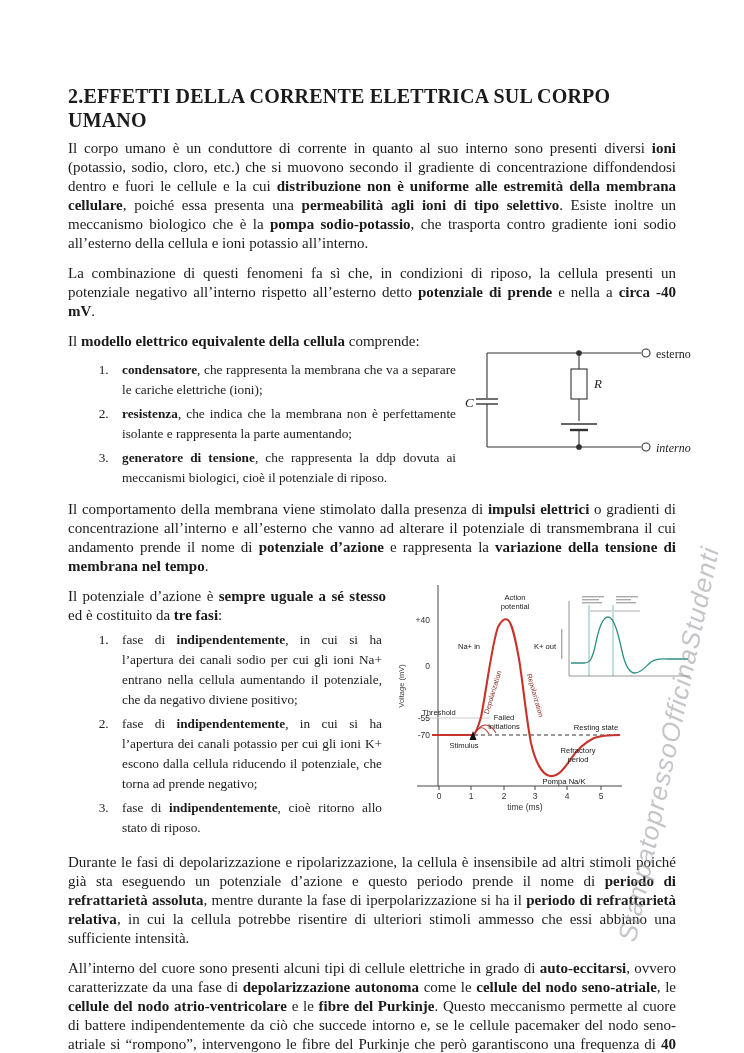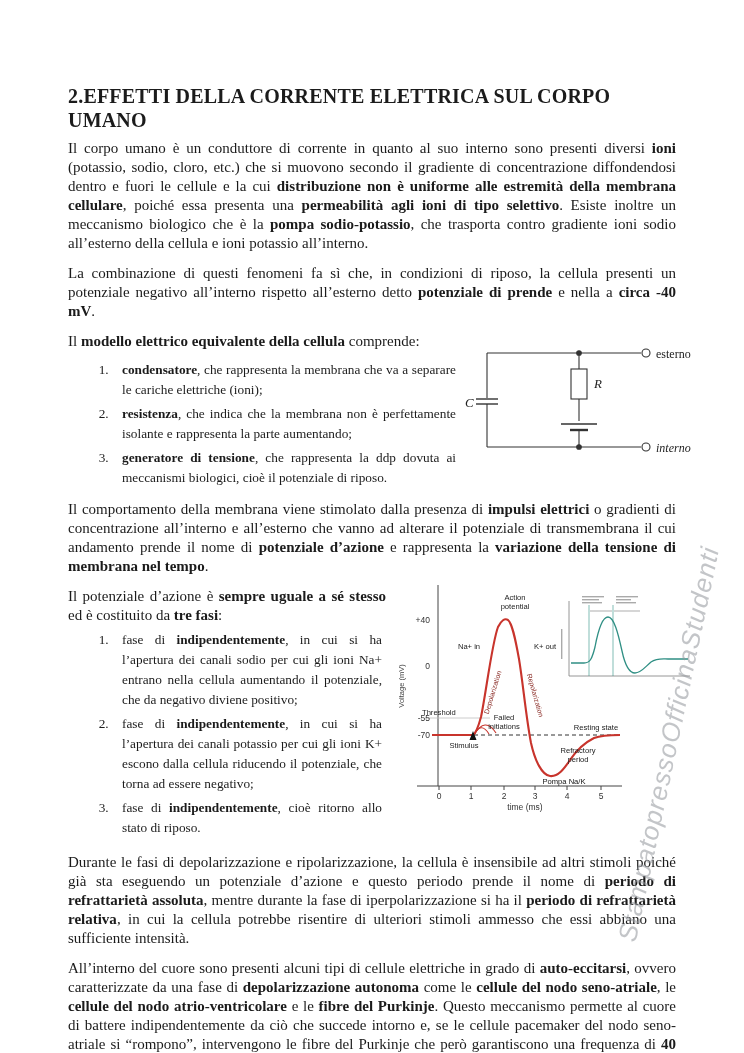--- a/index.html
+++ b/index.html
@@ -106,21 +106,21 @@
     </figure>
   </div>
 
   <p class="body"><span>Il comportamento della membrana viene stimolato dalla presenza di </span><span class="b">impulsi elettrici</span><span> o gradienti di concentrazione all’interno e all’esterno che vanno ad alterare il potenziale di transmembrana il cui andamento prende il nome di </span><span class="b">potenziale d’azione</span><span> e rappresenta la </span><span class="b">variazione della tensione di membrana nel tempo</span><span>.</span></p>
 
   <div class="row row2">
     <div class="left-col">
       <p class="body tight"><span>Il potenziale d’azione è </span><span class="b">sempre uguale a sé stesso</span><span> ed è costituito da </span><span class="b">tre fasi</span><span>:</span></p>
       <ol class="doc-list">
         <li><span>fase di </span><span class="b">indipendentemente</span><span>, in cui si ha l’apertura dei canali sodio per cui gli ioni Na+ entrano nella cellula aumentando il potenziale, che da negativo diviene positivo;</span></li>
-        <li><span>fase di </span><span class="b">indipendentemente</span><span>, in cui si ha l’apertura dei canali potassio per cui gli ioni K+ escono dalla cellula riducendo il potenziale, che torna ad essere negativo;</span></li>
+        <li><span>fase di </span><span class="b">indipendentemente</span><span>, in cui si ha l’apertura dei canali potassio per cui gli ioni K+ escono dalla cellula riducendo il potenziale, che torna ad prende negativo;</span></li>
         <li><span>fase di </span><span class="b">indipendentemente</span><span>, cioè ritorno allo stato di riposo.</span></li>
       </ol>
     </div>
     <figure class="chart-fig">
       <svg width="310" height="246" viewBox="0 0 310 246">
 
         <line x1="46" y1="14" x2="46" y2="215" stroke="#444" stroke-width="1"></line>
         <line x1="25" y1="215" x2="230" y2="215" stroke="#444" stroke-width="1"></line>
         <g stroke="#444" stroke-width="1">
           <line x1="47" y1="215" x2="47" y2="219"></line>

